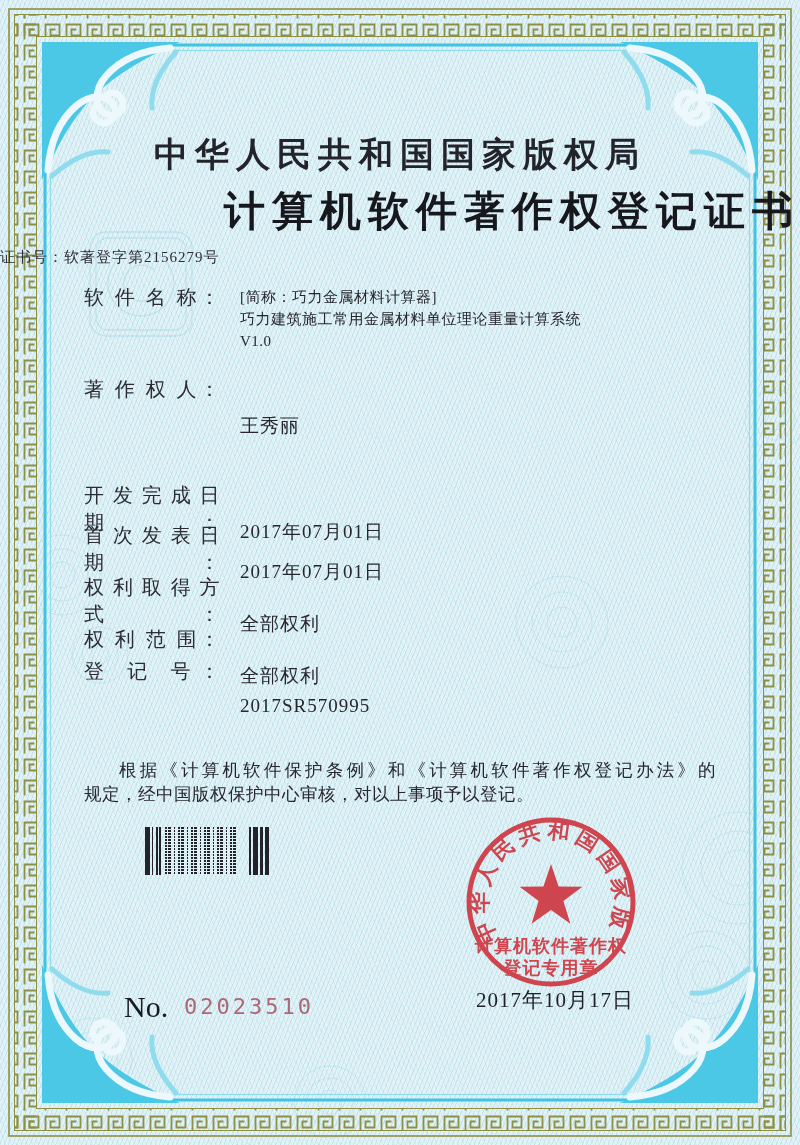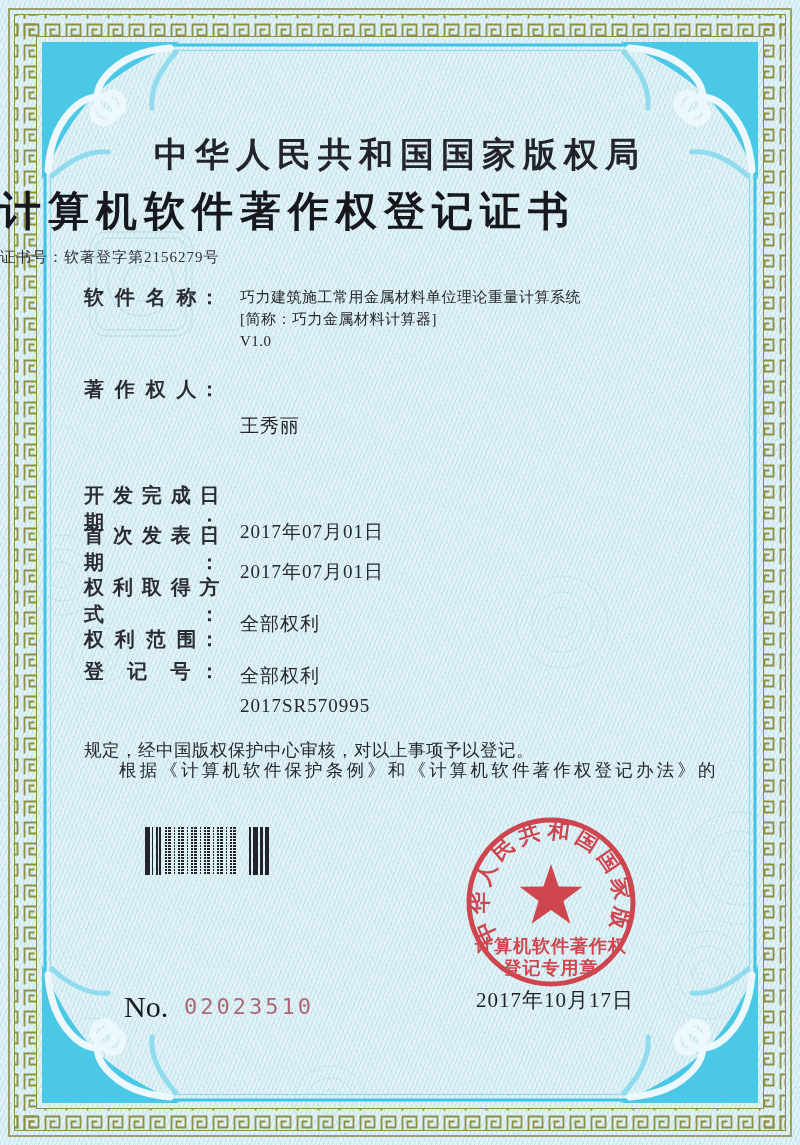--- a/index.html
+++ b/index.html
@@ -8,24 +8,24 @@
     background-color:#e3f2f6;
     background-image:
       repeating-linear-gradient(112deg, rgba(124,196,214,.28) 0 1px, rgba(0,0,0,0) 1px 4px),
       repeating-linear-gradient(68deg, rgba(150,210,226,.20) 0 1px, rgba(0,0,0,0) 1px 5px);
     font-family:"Liberation Serif","DejaVu Serif",serif;
     color:#23232b;
   }
   .abs{position:absolute;}
   svg.layer{position:absolute; left:0; top:0; pointer-events:none;}
   .title1{left:0; top:132px; width:800px; text-align:center; font-size:34px; font-weight:bold; letter-spacing:7px; color:#23232b;}
-  .title2{left:0; top:184px; width:800px; text-align:left; font-size:41px; font-weight:bold; letter-spacing:7px; color:#17171e;}
+  .title2{left:0; top:184px; width:800px; text-align:right; font-size:41px; font-weight:bold; letter-spacing:7px; color:#17171e;}
   .certno{left:0; top:248px; width:700px; font-size:15px; letter-spacing:1px; color:#2e2e38;}
   .field-row{left:84px; width:640px;}
-  .flabel{display:inline-block; width:136px; vertical-align:top; font-size:20px; font-weight:bold; letter-spacing:.5px;
+  .flabel{display:inline-block; width:136px; vertical-align:top; font-size:20px; font-weight:normal; letter-spacing:.5px;
           text-align:justify; text-align-last:justify; color:#2b2b33;}
   .fvalue{display:inline-block; vertical-align:top; margin-left:16px; font-size:19px; color:#26262e; letter-spacing:1px;margin-top:37px;}
   .fvalue.small{font-size:15px; letter-spacing:.5px; line-height:22px; margin-top:2px;}
   .body-line{left:84px; width:632px; font-size:17.5px; letter-spacing:.5px; color:#26262e;}
   .body-line.first{text-indent:2em; text-align:justify; text-align-last:justify;}
   .barcode{
     left:145px; top:827px; width:124px; height:48px;
     background-image:
       repeating-linear-gradient(90deg,#23232c 0 5px,rgba(0,0,0,0) 5px 7px,#23232c 7px 8px,rgba(0,0,0,0) 8px 11px,#23232c 11px 13px,rgba(0,0,0,0) 13px 14px),
       repeating-linear-gradient(0deg,#dff0f4 0 1px,rgba(0,0,0,0) 1px 3px,#dff0f4 3px 4px,rgba(0,0,0,0) 4px 6px,#dff0f4 6px 7px,rgba(0,0,0,0) 7px 9px),
@@ -127,22 +127,22 @@
 
   <div class="abs title1">中华人民共和国国家版权局</div>
   <div class="abs title2">计算机软件著作权登记证书</div>
   <div class="abs certno">
     <span>证书号：</span><span>软著登字第2156279号</span>
   </div>
 
   <div class="abs field-row" style="top:284px">
     <span class="flabel">软 件 名 称：</span>
     <div class="fvalue small">
+      <div>[简称：巧力金属材料计算器]</div>
       <div>巧力建筑施工常用金属材料单位理论重量计算系统</div>
-      <div>[简称：巧力金属材料计算器]</div>
       <div>V1.0</div>
     </div>
   </div>
 
   <div class="abs field-row" style="top:376px">
     <span class="flabel">著 作 权 人：</span>
     <span class="fvalue">王秀丽</span>
   </div>
 
   <div class="abs field-row" style="top:482px">
@@ -164,21 +164,21 @@
     <span class="flabel">权 利 范 围：</span>
     <span class="fvalue">全部权利</span>
   </div>
 
   <div class="abs field-row" style="top:658px">
     <span class="flabel">登 记 号：</span>
     <span class="fvalue">2017SR570995</span>
   </div>
 
   <div class="abs body-line first" style="top:758px">根据《计算机软件保护条例》和《计算机软件著作权登记办法》的</div>
-  <div class="abs body-line" style="top:738px">规定，经中国版权保护中心审核，对以上事项予以登记。</div>
+  <div class="abs body-line" style="top:782px">规定，经中国版权保护中心审核，对以上事项予以登记。</div>
 
   <div class="abs barcode"></div>
 
   <svg class="abs seal-svg" width="210" height="210">
     <g opacity=".88">
       <circle cx="105" cy="102" r="82" fill="none" stroke="#ce2f39" stroke-width="5"></circle>
       <path id="sealArc" d="M52.6,138.7 A64,64 0 1 1 157.4,138.7" fill="none"></path>
       <text class="seal-text" font-size="22" letter-spacing="2">
         <textPath href="#sealArc" startOffset="0" textLength="322">中华人民共和国国家版权局</textPath>
       </text>

